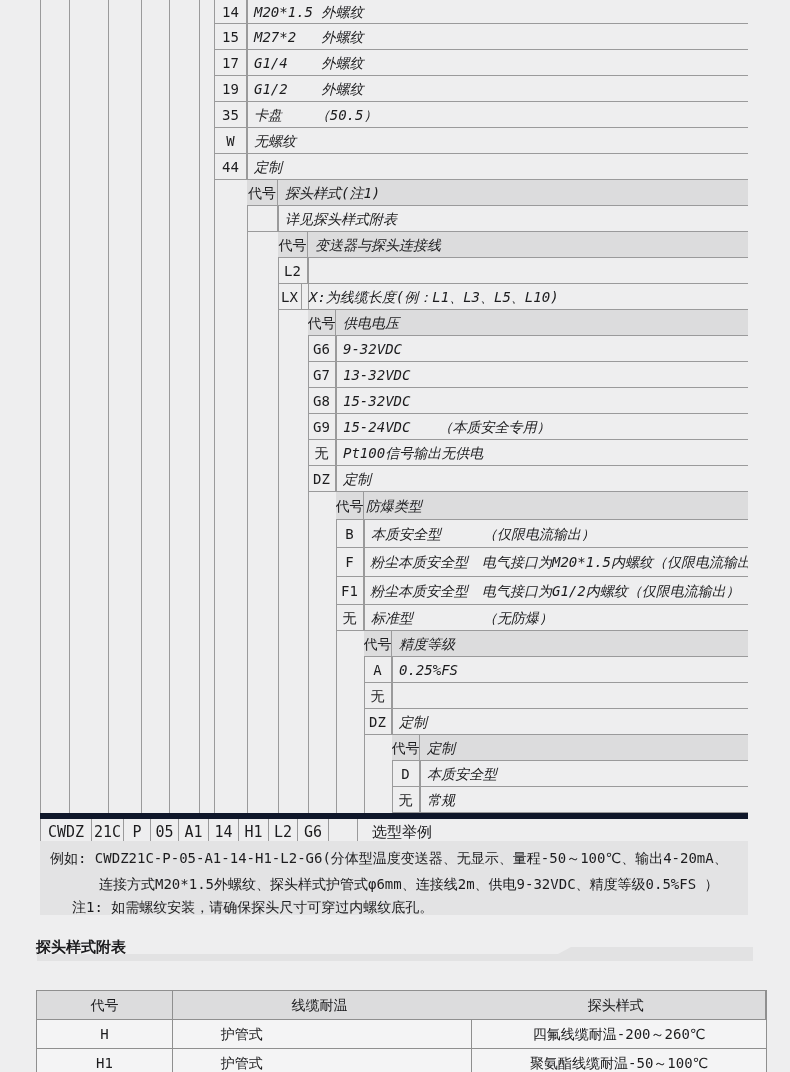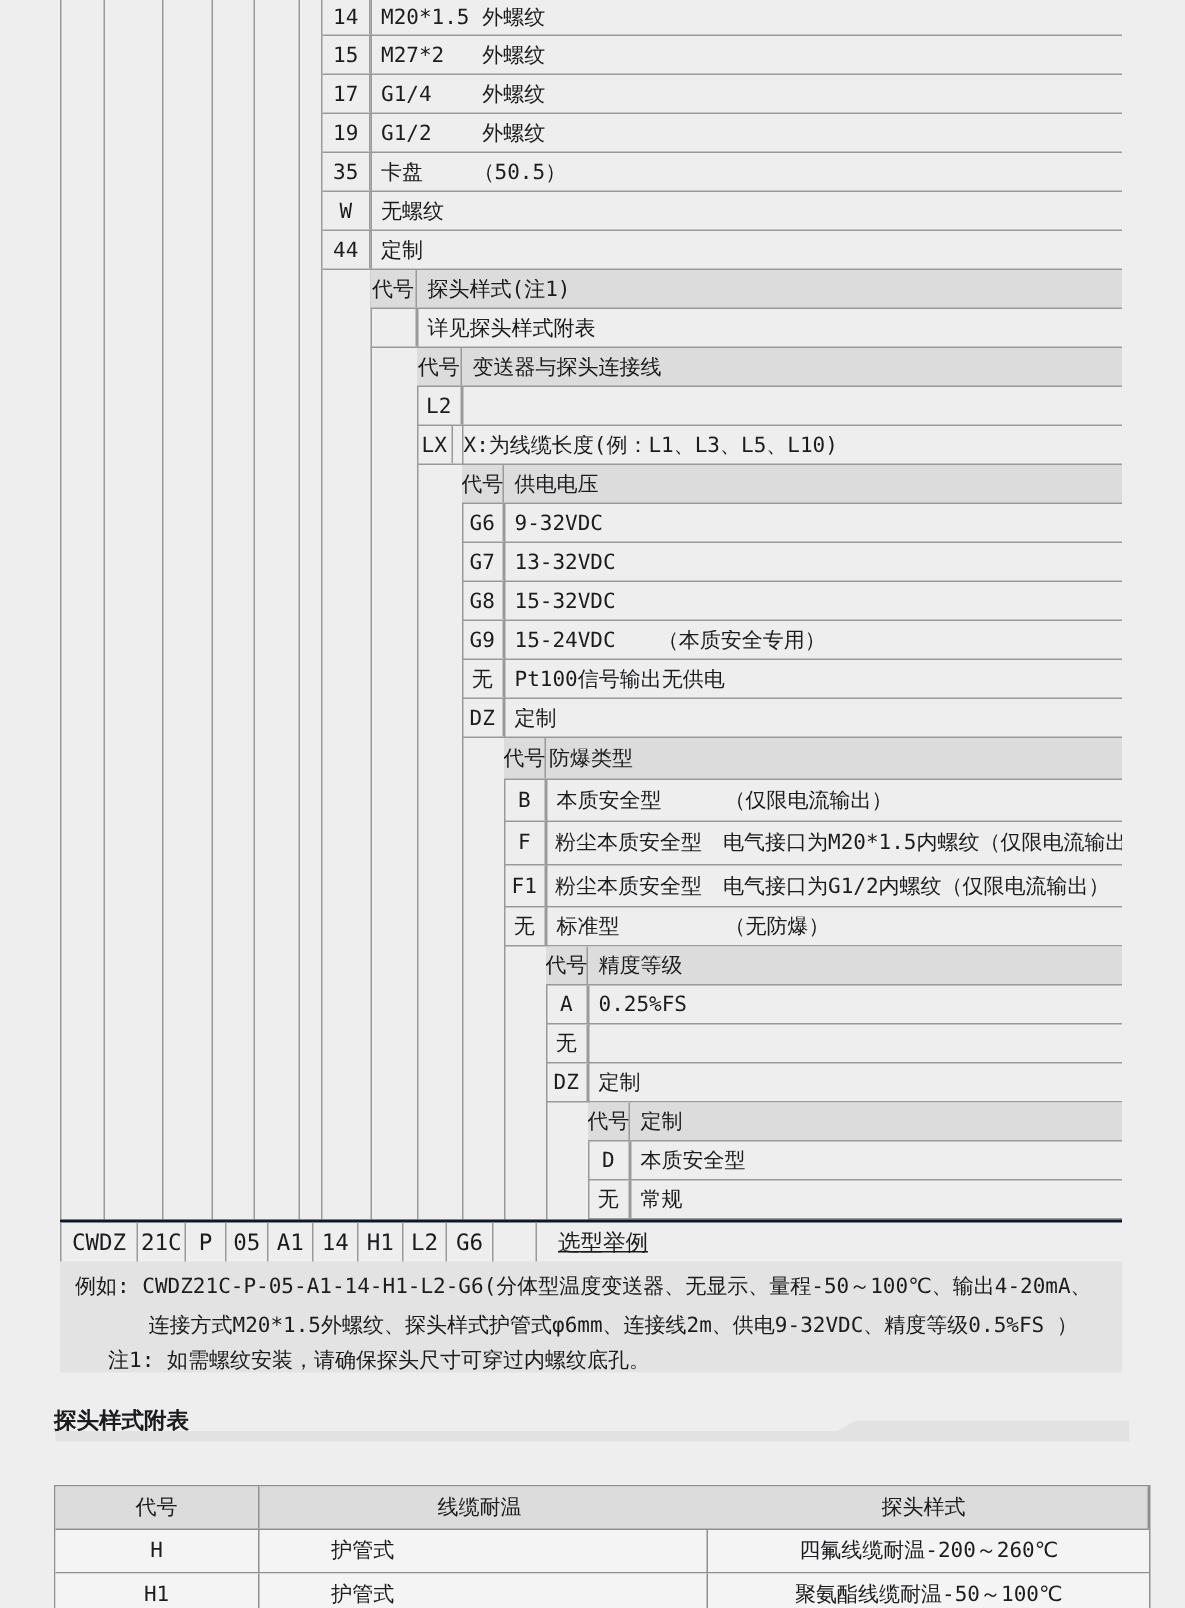--- a/index.html
+++ b/index.html
@@ -7,25 +7,25 @@
     position:relative; width:790px; height:1072px; overflow:hidden;
     background:#eeeeef; color:#1c1c1e;
     font-family:"DejaVu Sans Mono","DejaVu Sans",sans-serif;
     font-size:14px; line-height:1;
   }
   .vline{position:absolute; width:1px; background:#9a9a9b;}
   .ctable{position:absolute;}
   .crow{display:flex; align-items:center; border-bottom:1px solid #9a9a9b; box-sizing:border-box; height:26px; overflow:hidden;}
   .crow.hdr{background:#dcdcdd;}
   .code{flex:0 0 auto; text-align:center; align-self:stretch; display:flex; align-items:center; justify-content:center; border-right:1px solid #9a9a9b; box-sizing:border-box; white-space:pre;}
-  .desc{flex:1 1 auto; padding-left:7px; white-space:pre; overflow:hidden;}
-  .selrow{position:absolute; left:40px; top:813px; width:708px; height:27px; border-top:2px solid #0f172a; border-bottom:1px solid #9a9a9b; box-sizing:content-box; display:flex; font-size:15px;}
+  .desc{flex:1 1 auto; padding-left:7px; white-space:pre; overflow:hidden;font-style:italic;}
+  .selrow{position:absolute; left:40px; top:813px; width:708px; height:27px; border-top:6px solid #0f172a; border-bottom:1px solid #9a9a9b; box-sizing:content-box; display:flex; font-size:15px;}
   .selcell{flex:0 0 auto; display:flex; align-items:center; justify-content:center; border-right:1px solid #9a9a9b; box-sizing:border-box; white-space:pre;}
   .selcell.first{border-left:1px solid #9a9a9b;}
-  .sellabel{flex:1 1 auto; display:flex; align-items:center; padding-left:14px; font-size:15px;text-decoration:underline;}
+  .sellabel{flex:1 1 auto; display:flex; align-items:center; padding-left:14px; font-size:15px;}
   #example-box{position:absolute; left:40px; top:841px; width:708px; height:74px; background:#e3e3e4;}
   .exline{position:absolute; white-space:pre; font-size:14px;}
   #appendix-heading{position:absolute; left:36px; top:940px; font-weight:bold; font-size:15px;}
   #rule-thin{position:absolute; left:37px; top:954px; width:716px; height:7px; background:#e2e2e3;}
   #rule-tab{position:absolute; left:545px; top:947px; width:208px; height:14px; background:#e2e2e3; clip-path:polygon(0 100%,26px 0,100% 0,100% 100%);}
   #appendix-table{position:absolute; left:36px; top:990px; width:731px; border:1px solid #8f8f8f; box-sizing:border-box;}
   .arow{display:flex; height:29px; box-sizing:border-box; border-bottom:1px solid #8f8f8f; background:#f4f4f5;}
   .arow.hdr{background:#dcdcdd;}
   .arow:last-child{border-bottom:1px solid #8f8f8f;}
   .acell{display:flex; align-items:center; justify-content:center; box-sizing:border-box; border-right:1px solid #8f8f8f; white-space:pre;}

